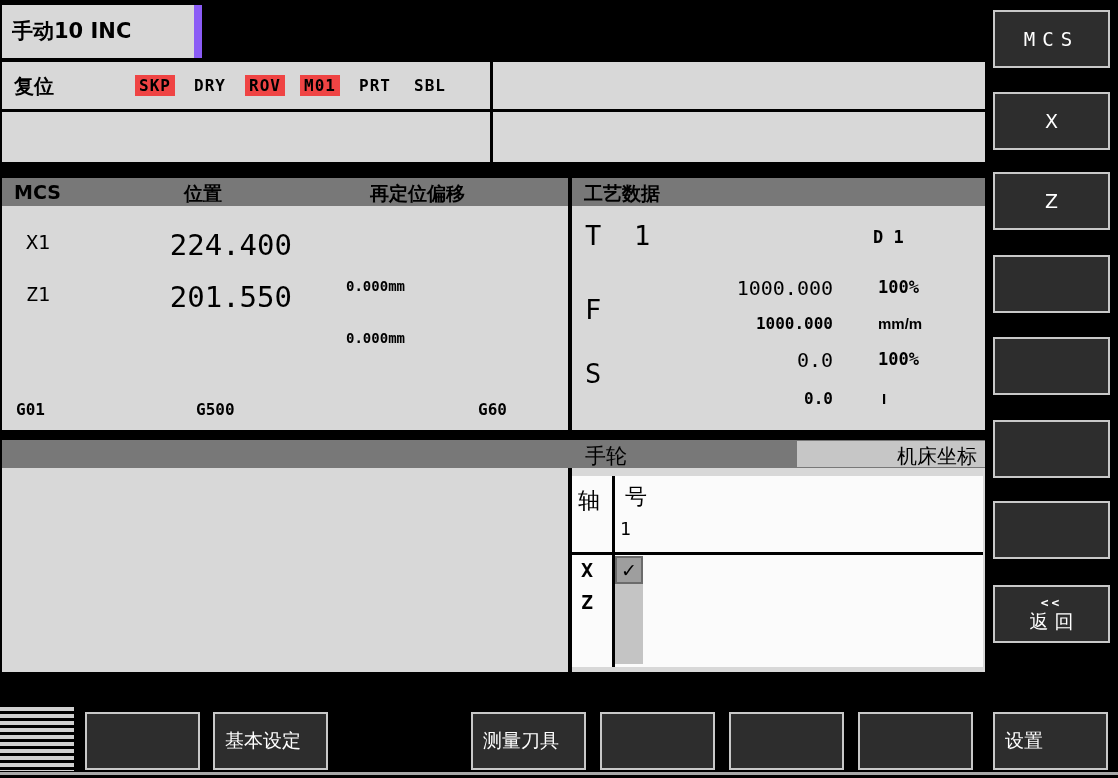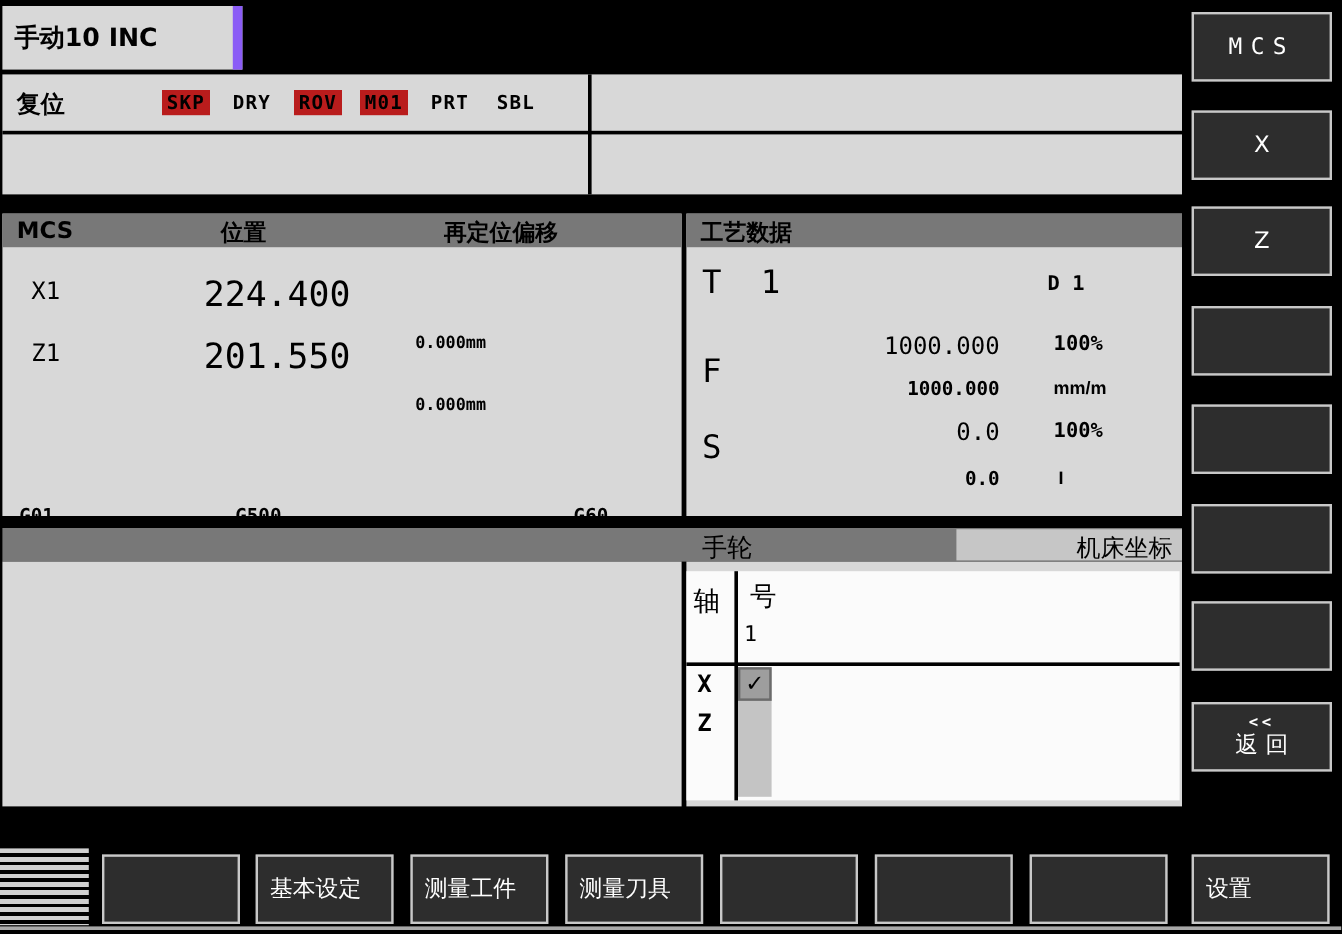--- a/index.html
+++ b/index.html
@@ -24,37 +24,37 @@
   }
   .statusbar .hdiv { position:absolute; left:0; top:47px; width:100%; height:3px; background:#000; }
   .statusbar .vdiv { position:absolute; left:488px; top:0; width:3px; height:100%; background:#000; }
   .mode-label { position:absolute; left:12px; top:11px; font-size:20px; font-weight:bold; }
   .flags { position:absolute; left:133px; top:13px; white-space:nowrap; }
   .flag {
     display:inline-block; font-family:"DejaVu Sans Mono", monospace;
     font-size:16px; font-weight:bold; padding:1px 4px; margin-right:10px;
     letter-spacing:1px;
   }
-  .flag.active { background:#b91c1c; }
+  .flag.active { background:#ef4444; }
 
   
   .panel { position:absolute; background:#d8d8d8; }
   .band {
     position:absolute; left:0; top:0; width:100%; height:28px;
     background:#787878; overflow:hidden;
   }
   .band span { position:absolute; top:3px; font-size:19px; font-weight:bold; }
 
   #pos-panel  { left:2px;  top:178px; width:566px; height:252px; }
   #proc-panel { left:572px; top:178px; width:413px; height:252px; }
 
   .axis-name { position:absolute; font-size:20px; font-family:"DejaVu Sans Mono", monospace; }
   .axis-val  { position:absolute; font-size:29px; font-family:"DejaVu Sans Mono", monospace; text-align:right; width:170px; }
   .axis-off  { position:absolute; font-size:14px; font-weight:bold; font-family:"DejaVu Sans Mono", monospace;margin-top:38px; }
-  .gcode     { position:absolute; top:222px; font-size:16px; font-weight:bold; font-family:"DejaVu Sans Mono", monospace;margin-top:20px; }
+  .gcode     { position:absolute; top:222px; font-size:16px; font-weight:bold; font-family:"DejaVu Sans Mono", monospace; }
 
   .tfs-label { position:absolute; font-size:27px; font-family:"DejaVu Sans Mono", monospace; }
   .val-big   { position:absolute; font-size:20px; font-family:"DejaVu Sans Mono", monospace; text-align:right; }
   .val-small { position:absolute; font-size:16px; font-weight:bold; font-family:"DejaVu Sans Mono", monospace; text-align:right; }
   .unit-big  { position:absolute; font-size:17px; font-weight:bold; font-family:"DejaVu Sans Mono", monospace; }
   .unit-small{ position:absolute; font-size:15px; font-weight:bold; font-family:Liberation Sans, sans-serif; }
 
   
   #hw-band { position:absolute; left:2px; top:440px; width:983px; height:28px; background:#787878; }
   #hw-band .hw-title { position:absolute; left:583px; top:2px; font-size:21px; }
@@ -211,23 +211,20 @@
     </span>
   </div>
 
   <div class="menu-stripes"></div>
   <div class="softkey bottom" style="left:85px">
       <span></span>
     </div>
   <div class="softkey bottom" style="left:213px">
       <span>基本设定</span>
     </div>
-  <div class="softkey bottom" style="left:342px">
-      <span>测量工件</span>
-    </div>
   <div class="softkey bottom" style="left:471px">
       <span>测量刀具</span>
     </div>
   <div class="softkey bottom" style="left:600px">
       <span></span>
     </div>
   <div class="softkey bottom" style="left:729px">
       <span></span>
     </div>
   <div class="softkey bottom" style="left:858px">

